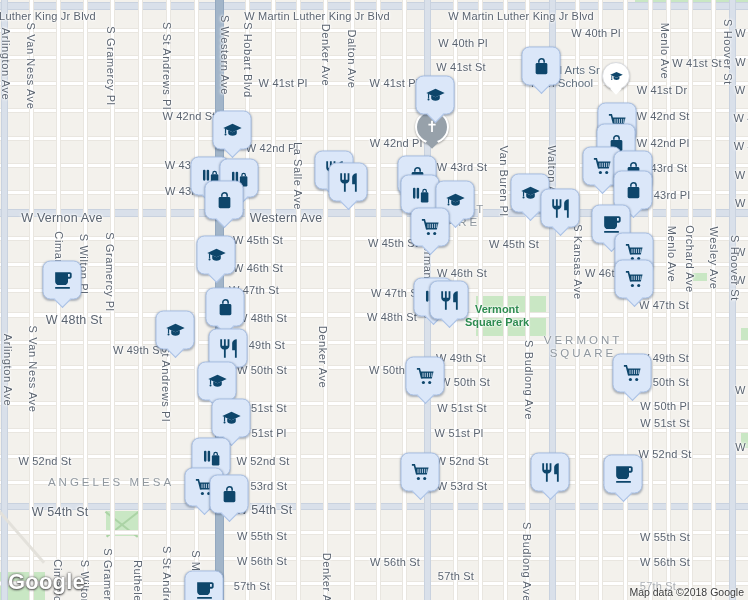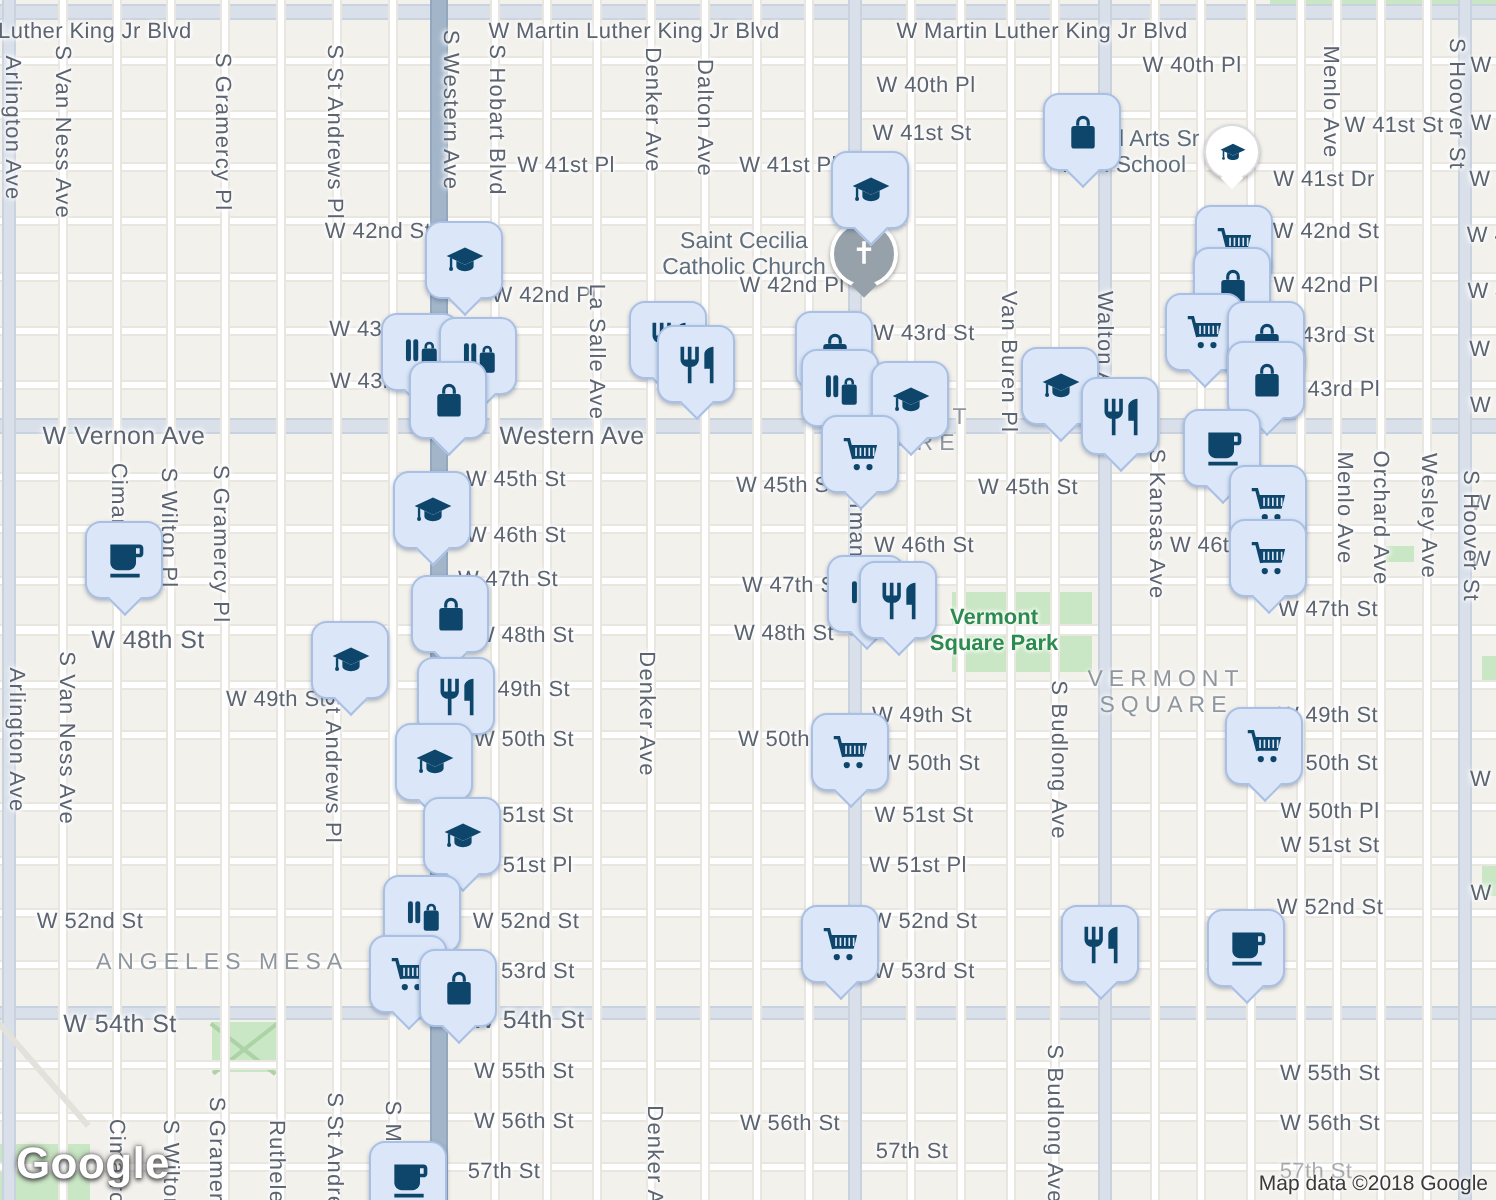--- a/index.html
+++ b/index.html
@@ -239,24 +239,20 @@
         <div>VERMONT</div>
         <div>SQUARE</div>
       </div>
       <div class="hood-label" style="left: 583px; top: 347px;">
         <div>VERMONT</div>
         <div>SQUARE</div>
       </div>
       <div class="hood-label" style="left: 111px; top: 482px;">
         <div>ANGELES MESA</div>
       </div>
-      <div class="poi-label" style="left: 372px; top: 128px;">
-        <div>Saint Cecilia</div>
-        <div>Catholic Church</div>
-      </div>
       <div class="poi-label" style="left: 562px; top: 77px;">
         <div>Manual Arts Sr</div>
         <div>High School</div>
       </div>
       <div class="poi-label park-label" style="left: 497px; top: 316px;">
         <div>Vermont</div>
         <div>Square Park</div>
       </div>
     </div>
   <div class="layer" id="markers-layer">

